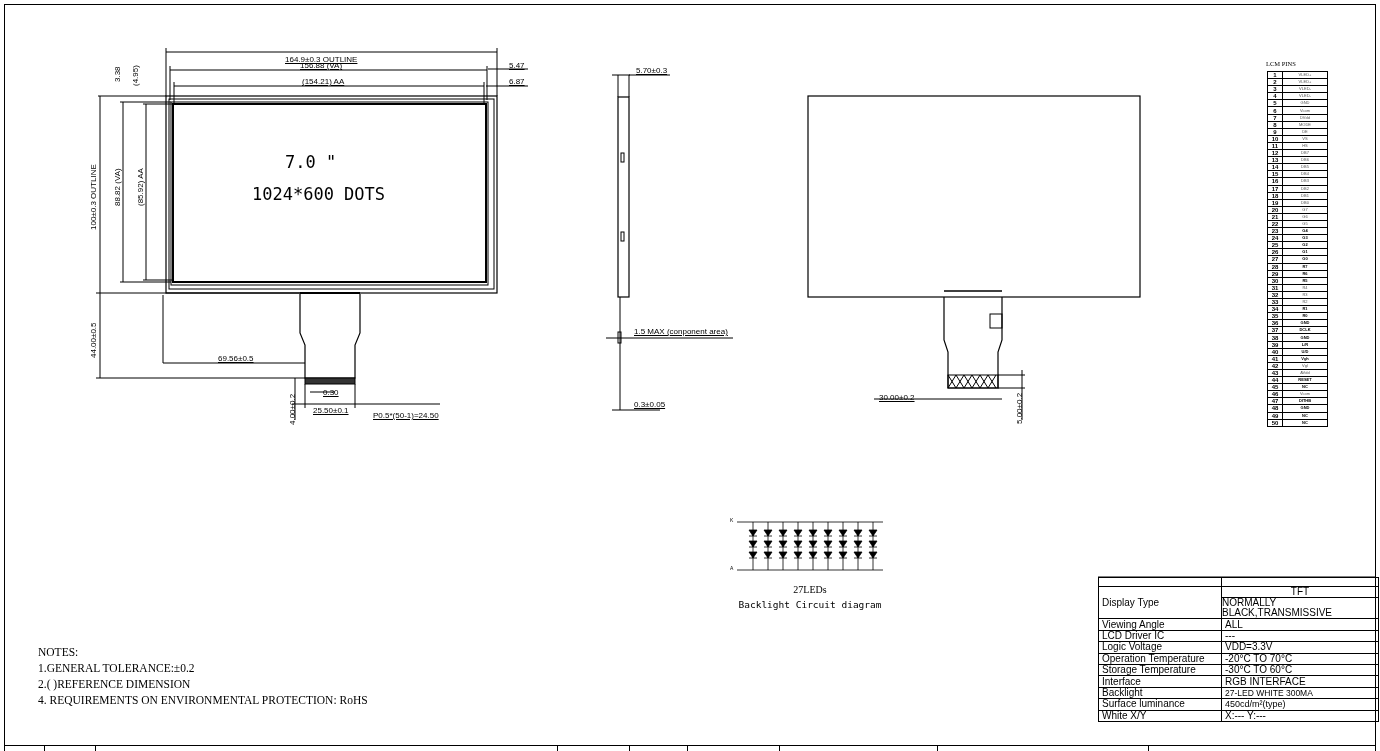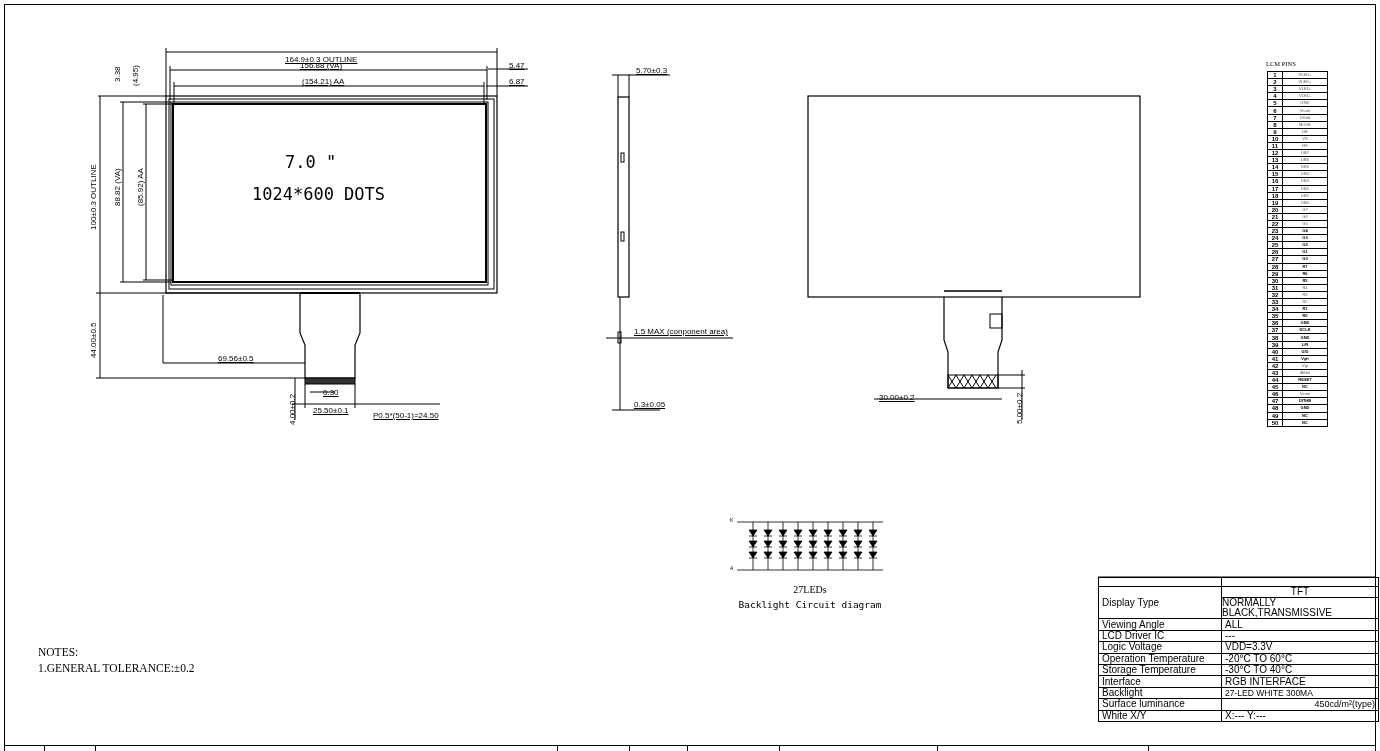--- a/index.html
+++ b/index.html
@@ -387,48 +387,50 @@
       <tr>
         <td class="k">LCD Driver IC</td>
         <td class="v">---</td>
       </tr>
       <tr>
         <td class="k">Logic Voltage</td>
         <td class="v">VDD=3.3V</td>
       </tr>
       <tr>
         <td class="k">Operation Temperature</td>
-        <td class="v">-20°C TO 60°C</td>
+        <td class="v">-20°C TO 70°C</td>
       </tr>
       <tr>
         <td class="k">Storage Temperature</td>
-        <td class="v">-30°C TO 40°C</td>
+        <td class="v">-30°C TO 60°C</td>
       </tr>
       <tr>
         <td class="k">Interface</td>
         <td class="v">RGB INTERFACE</td>
       </tr>
       <tr>
         <td class="k">Backlight</td>
         <td class="v" style="font-size: 8.5px;">27-LED WHITE 300MA</td>
       </tr>
       <tr>
         <td class="k">Surface luminance</td>
-        <td class="v" style="text-align: right; font-size: 9px;">450cd/m²(type)</td>
+        <td class="v" style="text-align: left; font-size: 9px;">450cd/m²(type)</td>
       </tr>
       <tr>
         <td class="k">White X/Y</td>
         <td class="v">X:---  Y:---</td>
       </tr>
     </tbody>
 </table>
 
 <div class="notes">
   <div>NOTES:</div>
   <div>1.GENERAL TOLERANCE:±0.2</div>
+  <div>2.(  )REFERENCE DIMENSION</div>
+  <div>4. REQUIREMENTS ON ENVIRONMENTAL PROTECTION: RoHS</div>
 </div>
 
 <div class="bottom-bar">
   <div style="left:40px;"></div>
     <div style="left:91px;"></div>
     <div style="left:553px;"></div>
   <div style="left:625px;"></div>
     <div style="left:683px;"></div>
     <div style="left:775px;"></div>
   <div style="left:933px;"></div>

